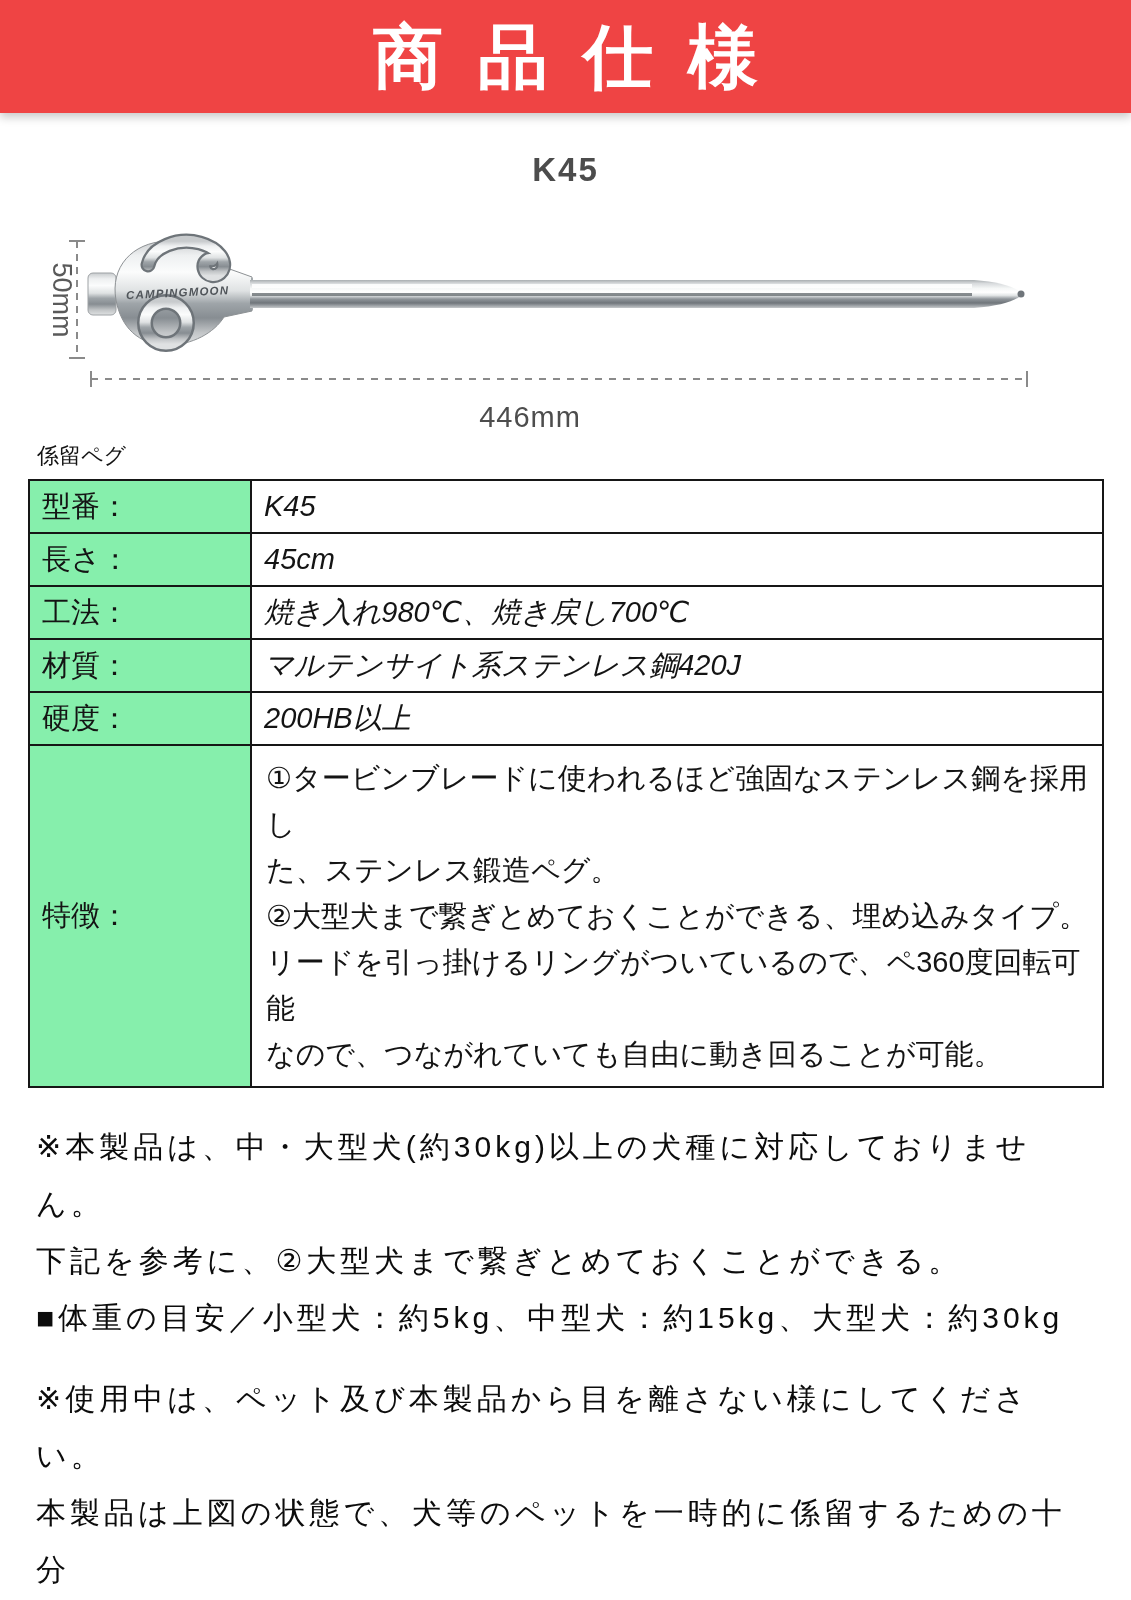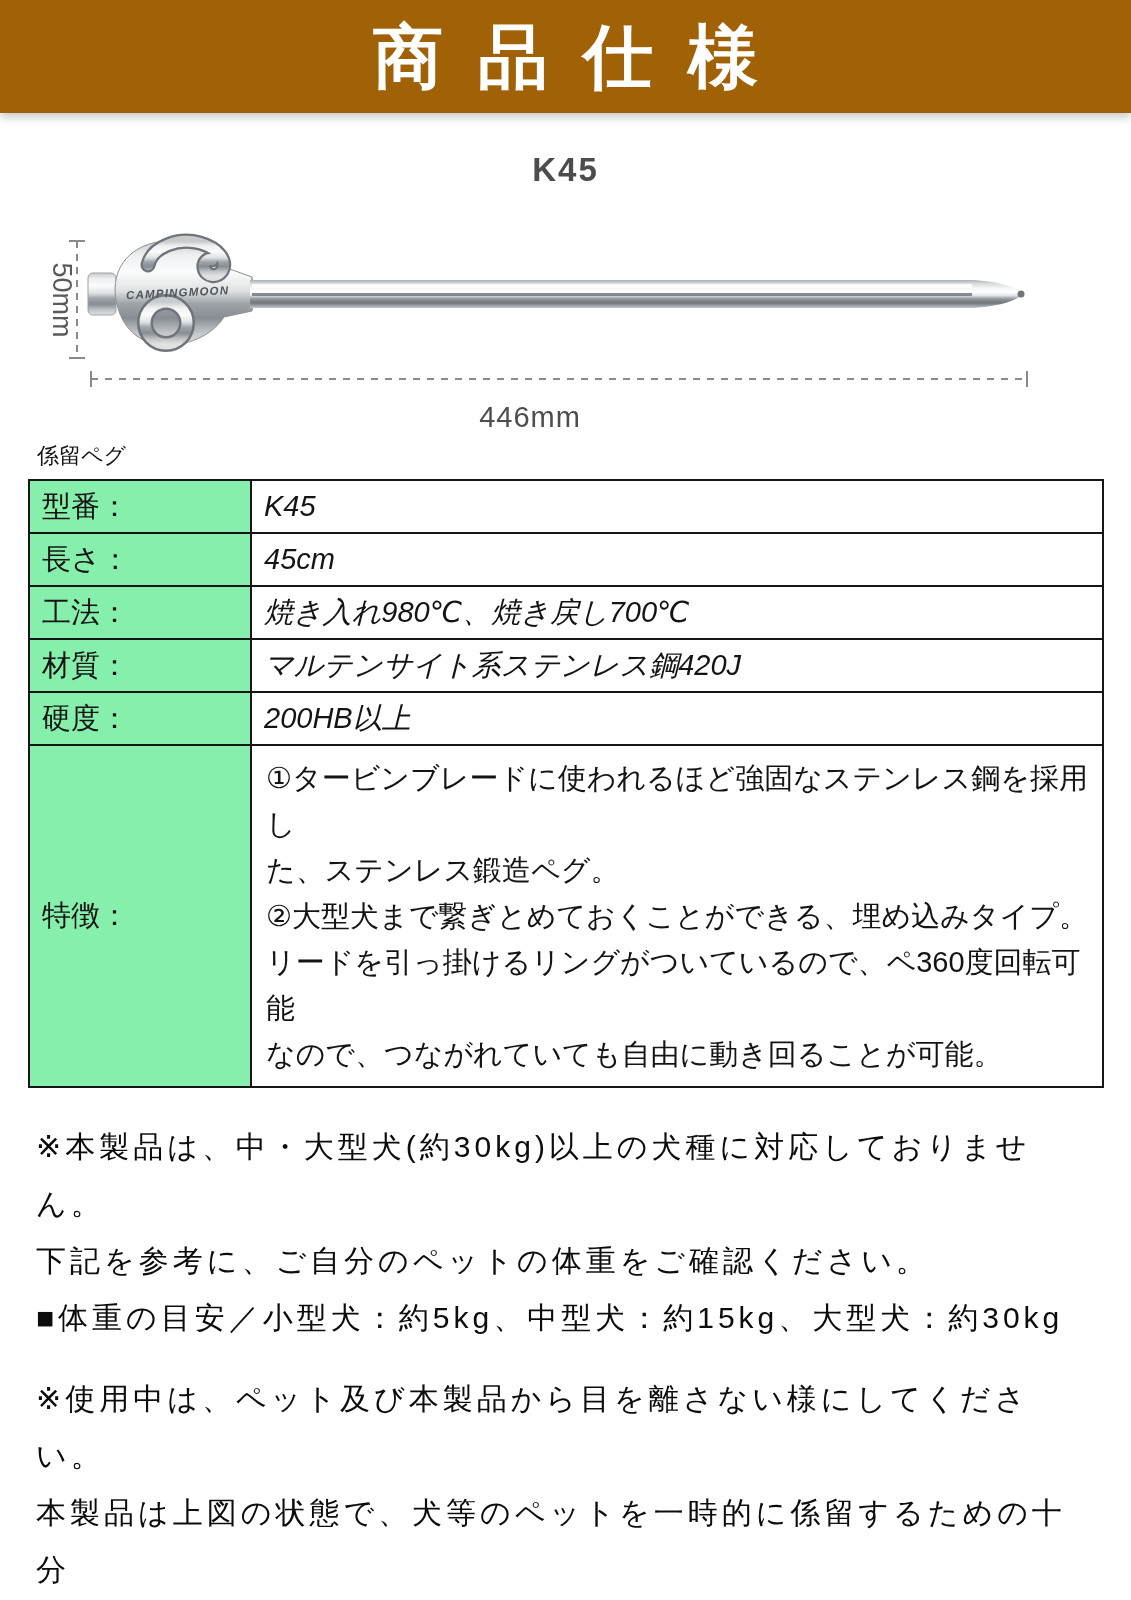--- a/index.html
+++ b/index.html
@@ -5,21 +5,21 @@
   html,body{margin:0;padding:0;}
   body{
     width:1131px;height:1600px;background:#ffffff;
     font-family:"Liberation Sans","DejaVu Sans",sans-serif;
     color:#111;overflow:hidden;position:relative;
   }
   .page{width:1131px;height:1600px;position:relative;}
 
   
   .title-bar{
-    height:113px;background:#a16207;
+    height:113px;background:#ef4444;
     display:flex;align-items:center;justify-content:center;
     box-shadow:0 4px 9px rgba(0,0,0,.22);
     position:relative;z-index:2;
   }
   .title-bar h1{
     margin:0;color:#ffffff;font-size:70px;font-weight:900;
     letter-spacing:0.5em;padding-left:0.5em;line-height:1;
   }
 
   
@@ -171,21 +171,21 @@
 た、ステンレス鍛造ペグ。
 ②大型犬まで繋ぎとめておくことができる、埋め込みタイプ。
 リードを引っ掛けるリングがついているので、ペ360度回転可能
 なので、つながれていても自由に動き回ることが可能。</td>
       </tr>
     </tbody>
   </table>
 
   <section class="notes">
     <p class="note">※本製品は、中・大型犬(約30kg)以上の犬種に対応しておりません。
-下記を参考に、ご自分のペットの体重をご確認ください。
+下記を参考に、②大型犬まで繋ぎとめておくことができる。
 ■体重の目安／小型犬：約5kg、中型犬：約15kg、大型犬：約30kg</p>
     <p class="note">※使用中は、ペット及び本製品から目を離さない様にしてください。
 本製品は上図の状態で、犬等のペットを一時的に係留するための十分
 な強度を有しておりますが、不意なトラブルを回避する為、使用中は
 常にペットから常に目を離さず、監視してください。また、万が一、
 係留に関するトラブル(ペグが抜けてペットが逃走する等)が発生した
 場合、弊社では一切の責任を負いかねますので予めご了承ください。</p>
   </section>
 
 </div>

